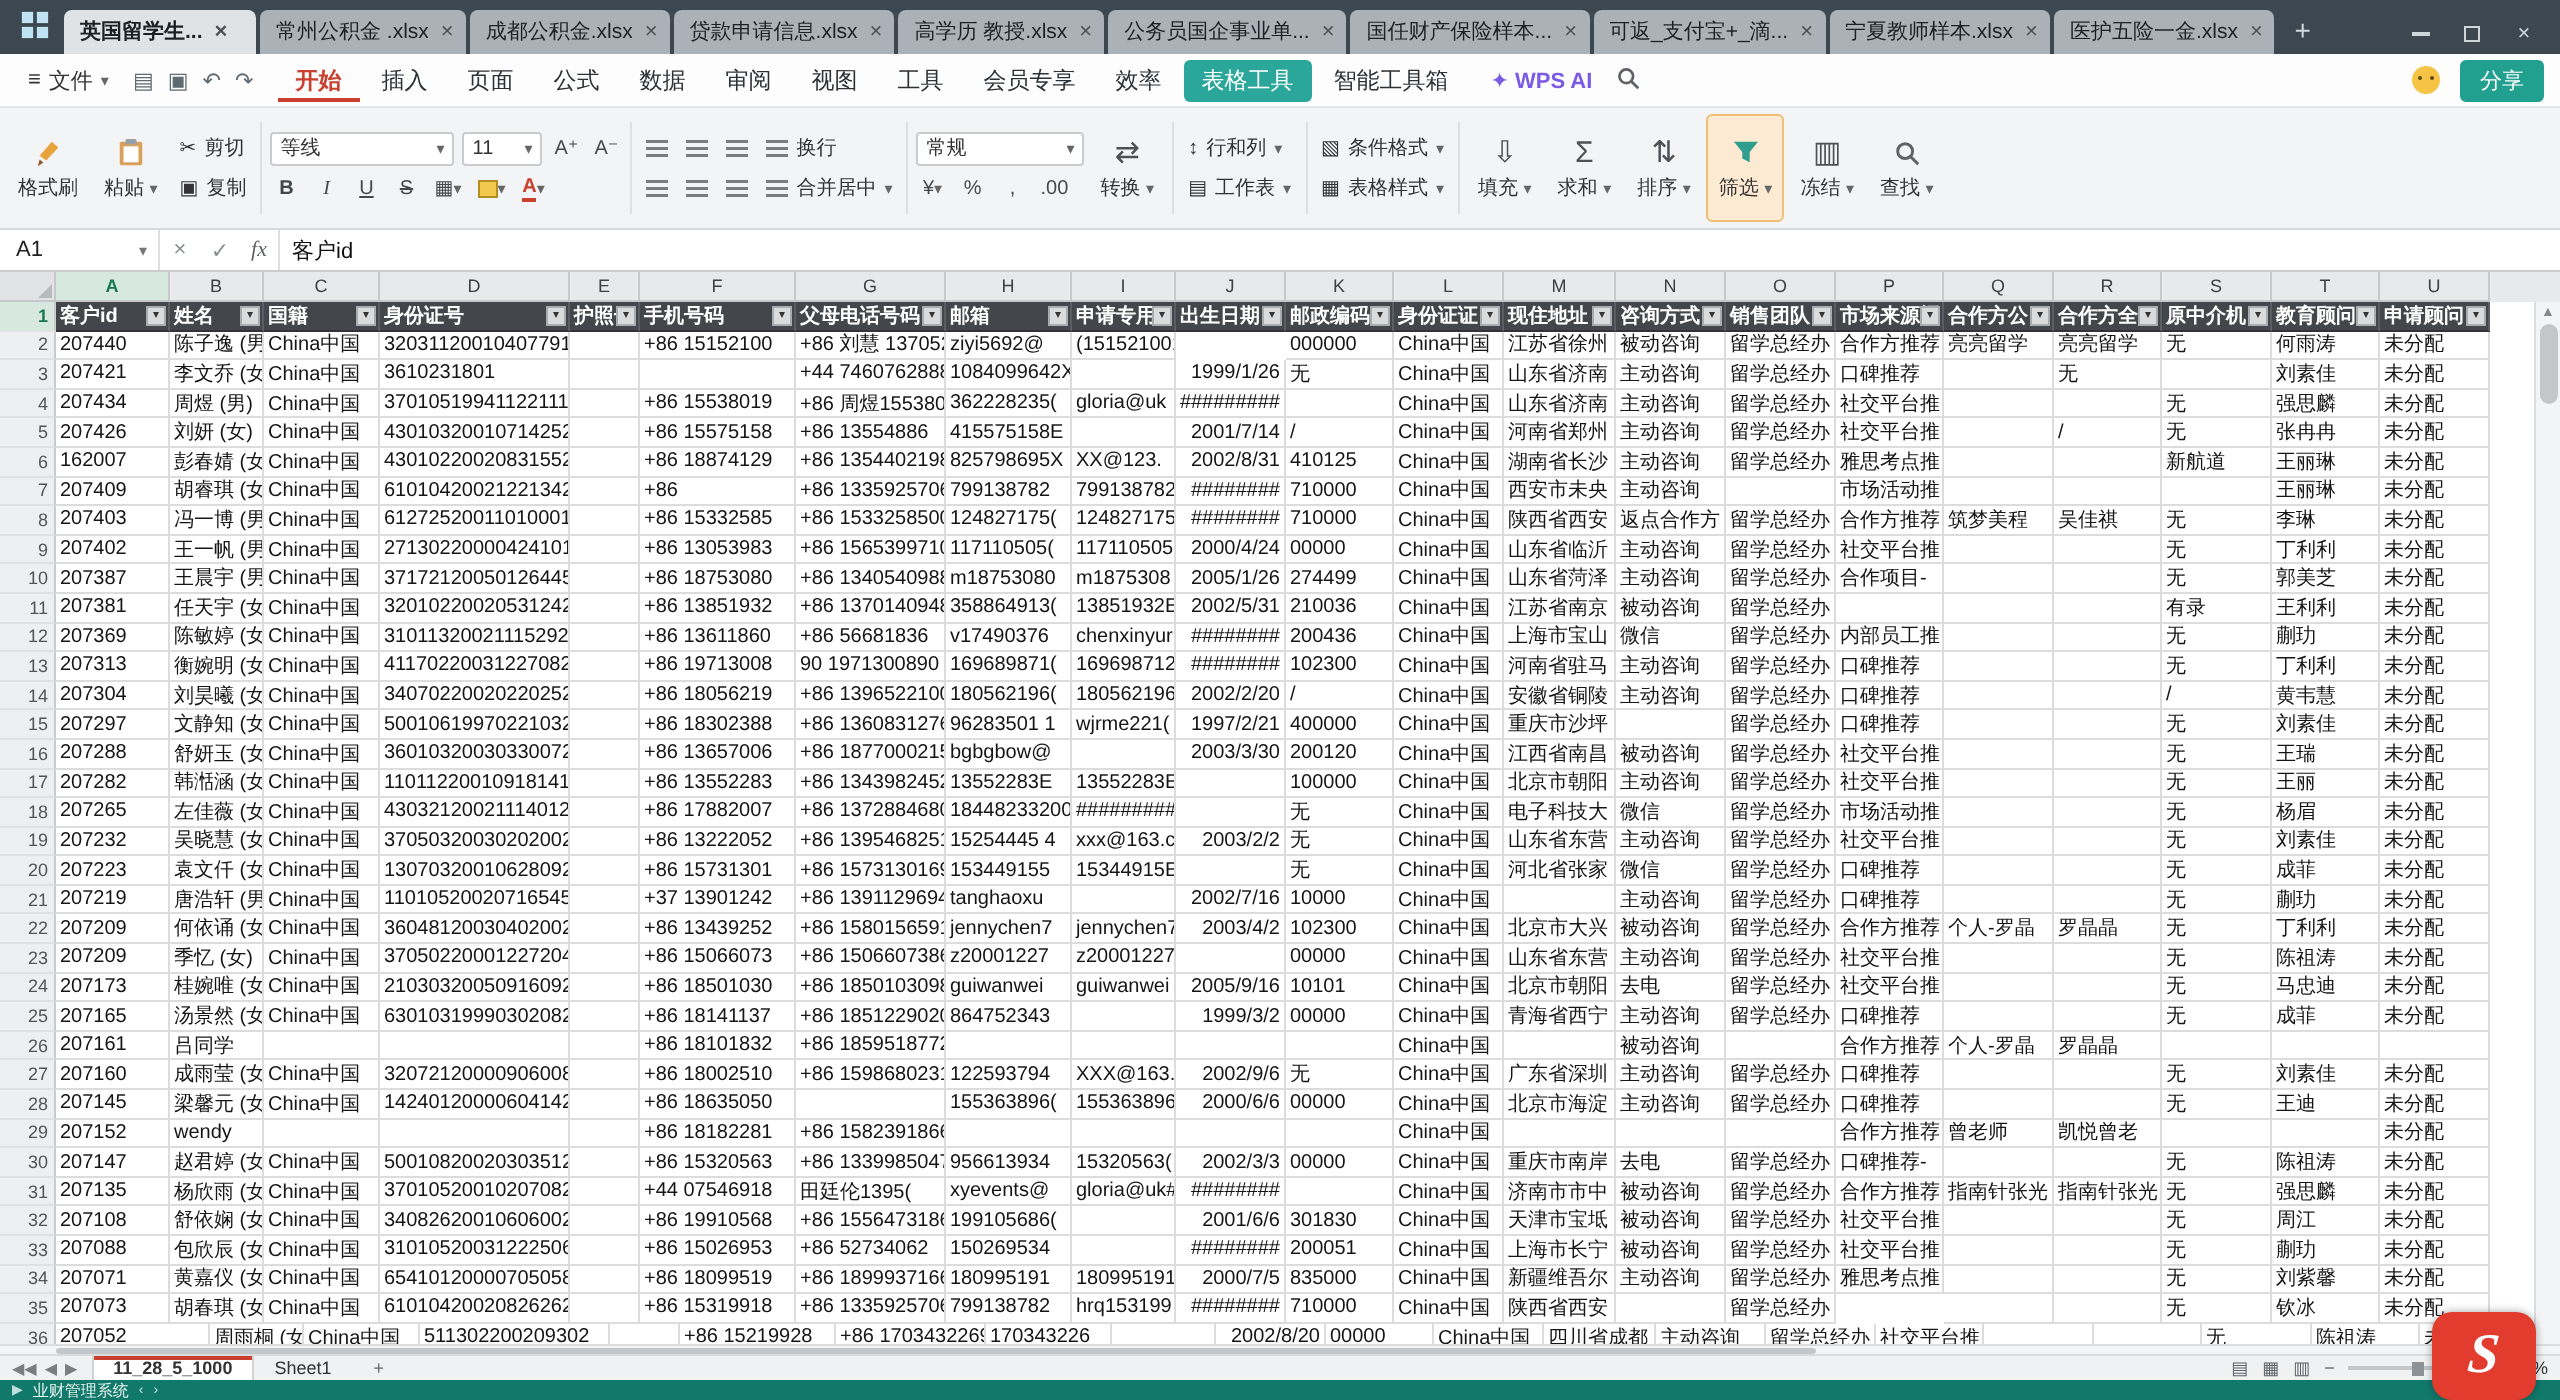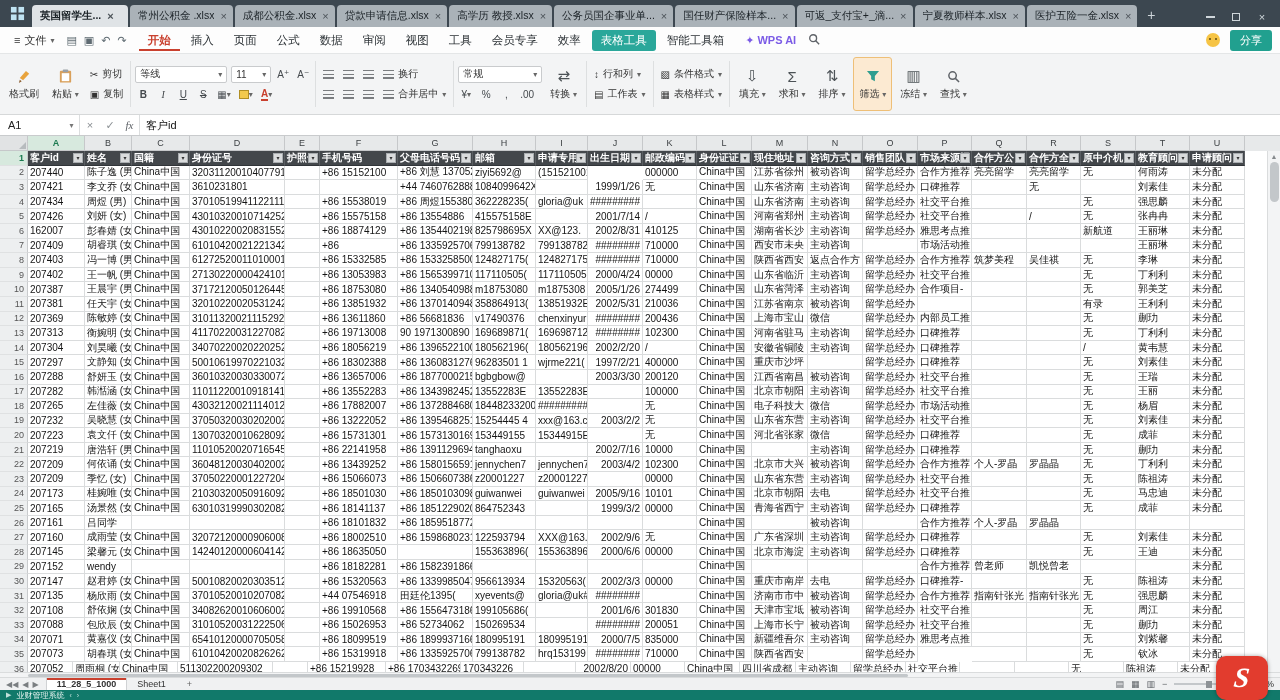--- a/index.html
+++ b/index.html
@@ -898,21 +898,21 @@
         <div class="gcell" style="width: 54px;">成菲</div>
         <div class="gcell" style="width: 55px;">未分配</div>
       </div>
       <div class="grow">
         <div class="gnum">21</div>
         <div class="gcell" style="width: 57px;">207219</div>
         <div class="gcell" style="width: 47px;">唐浩轩 (男</div>
         <div class="gcell" style="width: 58px;">China中国</div>
         <div class="gcell" style="width: 95px;">110105200207165451</div>
         <div class="gcell" style="width: 35px;"></div>
-        <div class="gcell" style="width: 78px;">+86 22141958</div>
+        <div class="gcell" style="width: 78px;">+37 13901242</div>
         <div class="gcell" style="width: 75px;">+86 1391129694</div>
         <div class="gcell" style="width: 63px;">tanghaoxu</div>
         <div class="gcell" style="width: 52px;"></div>
         <div class="gcell num" style="width: 55px;">2002/7/16</div>
         <div class="gcell" style="width: 54px;">10000</div>
         <div class="gcell" style="width: 55px;">China中国</div>
         <div class="gcell" style="width: 56px;"></div>
         <div class="gcell" style="width: 55px;">主动咨询</div>
         <div class="gcell" style="width: 55px;">留学总经办</div>
         <div class="gcell" style="width: 54px;">口碑推荐</div>
@@ -1253,21 +1253,21 @@
         <div class="gcell" style="width: 55px;">留学总经办</div>
         <div class="gcell" style="width: 54px; margin-top: 29px;">平台合作方</div>
         <div class="gcell" style="width: 55px;"></div>
         <div class="gcell" style="width: 54px;"></div>
         <div class="gcell" style="width: 55px;">无</div>
         <div class="gcell" style="width: 54px;">钦冰</div>
         <div class="gcell" style="width: 55px;">未分配</div>
       </div>
       <div class="grow">
         <div class="gnum">36</div>
-        <div class="gcell" style="width: 45px;">207052</div>
+        <div class="gcell" style="width: 77px;">207052</div>
         <div class="gcell" style="width: 47px;">周雨桐 (女</div>
         <div class="gcell" style="width: 58px;">China中国</div>
         <div class="gcell" style="width: 95px;">511302200209302</div>
         <div class="gcell" style="width: 35px;"></div>
         <div class="gcell" style="width: 78px;">+86 15219928</div>
         <div class="gcell" style="width: 75px;">+86 1703432269</div>
         <div class="gcell" style="width: 63px;">170343226</div>
         <div class="gcell" style="width: 52px;"></div>
         <div class="gcell num" style="width: 55px;">2002/8/20</div>
         <div class="gcell" style="width: 54px;">00000</div>

